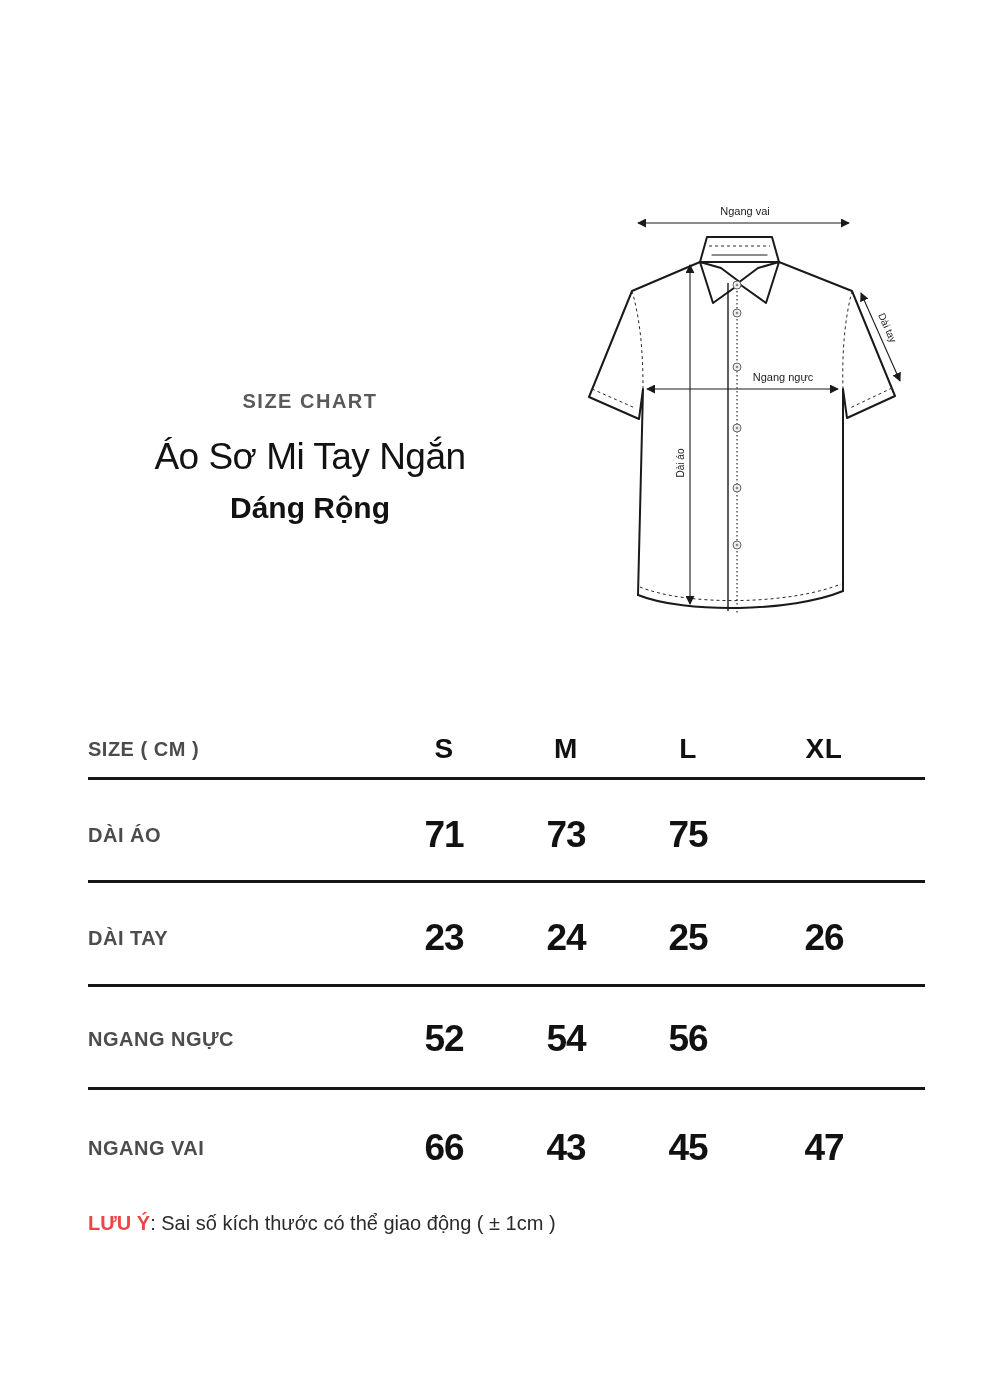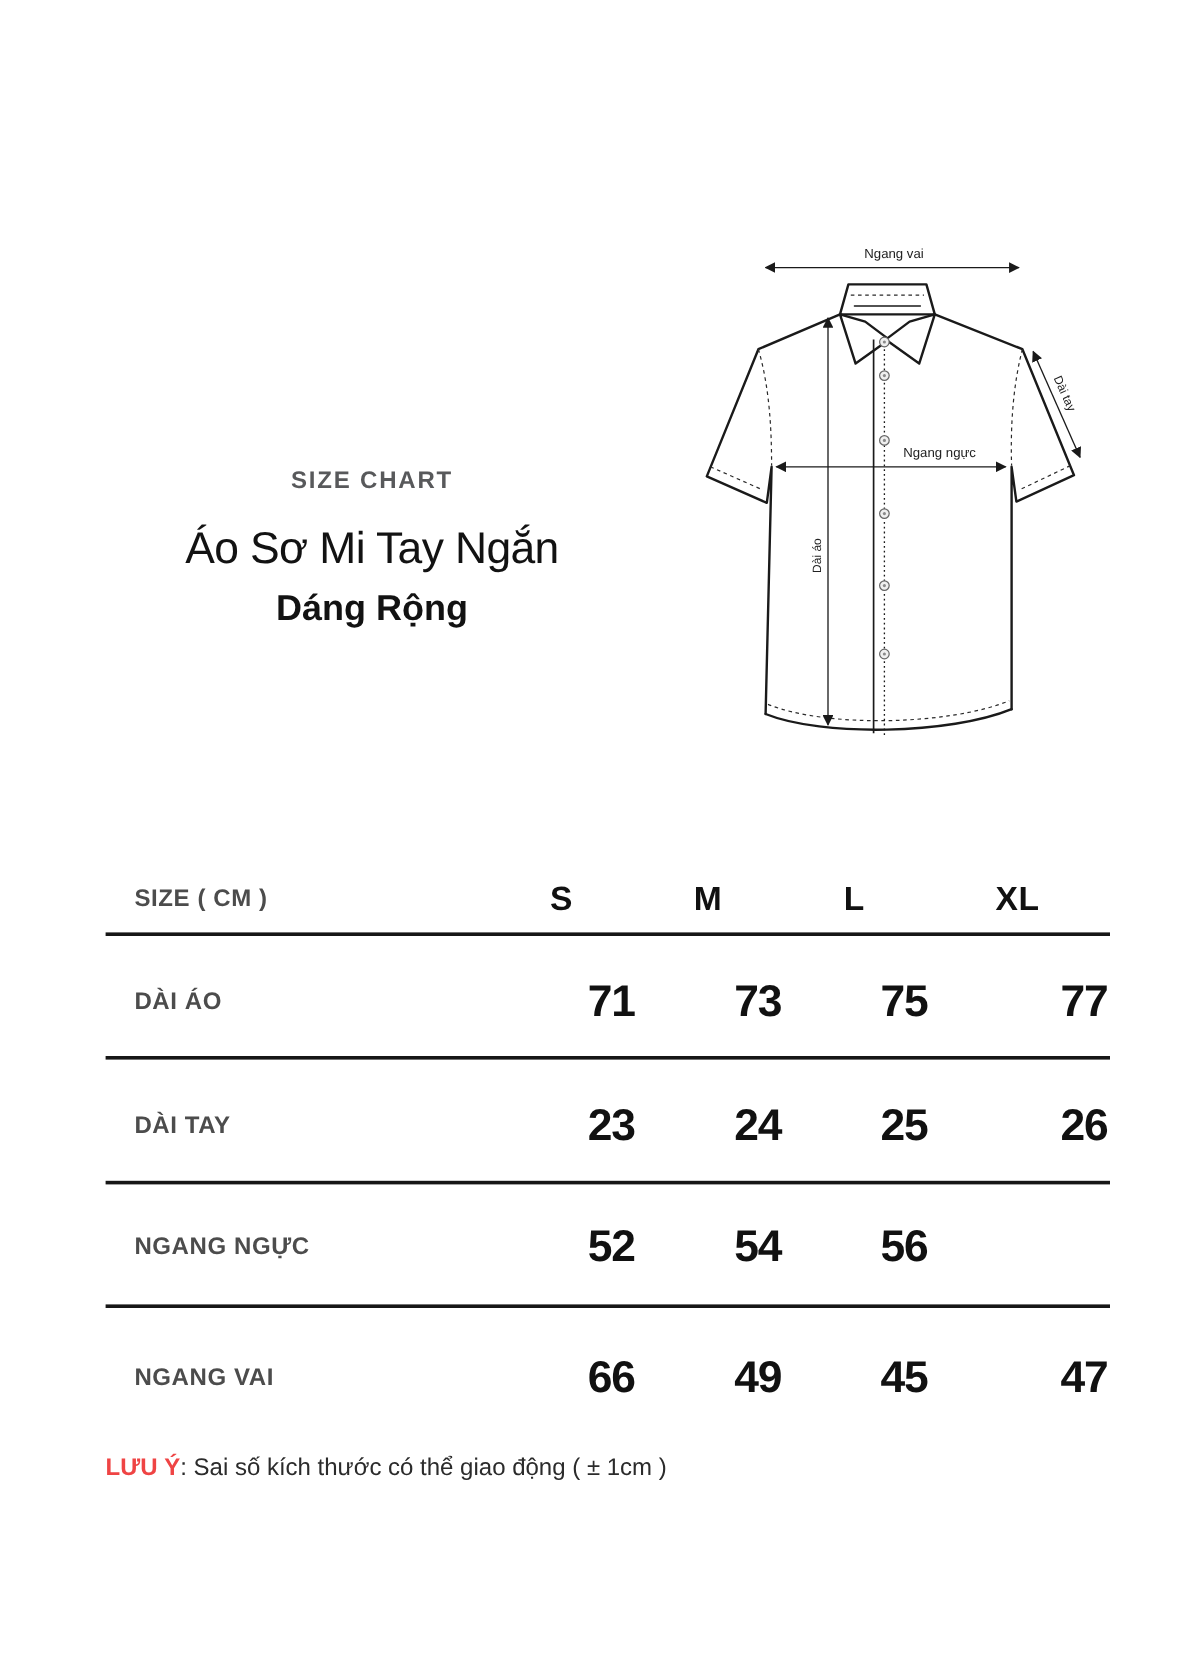--- a/index.html
+++ b/index.html
@@ -11,25 +11,25 @@
   .titles{position:absolute;left:60px;top:388px;width:500px;text-align:center;}
   .eyebrow{font-size:20px;font-weight:bold;letter-spacing:1.5px;color:#58595b;line-height:26px;}
   .title{margin-top:20px;font-size:37px;font-weight:normal;color:#121212;line-height:46px;letter-spacing:-0.5px;}
   .subtitle{margin-top:12px;font-size:30px;font-weight:bold;color:#121212;line-height:32px;}
   
   .shirt{position:absolute;left:570px;top:185px;}
   
   .rule{position:absolute;left:88px;width:837px;height:3px;background:#161616;}
   .t-row{
     position:absolute;left:88px;width:814px;height:54px;
-    display:grid;grid-template-columns:295px 122px 122px 122px 150px;align-items:center;margin-left:24px;
+    display:grid;grid-template-columns:295px 122px 122px 122px 150px;align-items:center;
   }
   .t-unit,.t-label{font-size:20px;font-weight:bold;color:#4c4c4c;letter-spacing:0.5px;text-align:left;}
   .t-size{font-size:28px;font-weight:bold;color:#111;text-align:center;letter-spacing:0.5px;}
-  .t-val{font-size:37px;font-weight:bold;color:#111;text-align:right;letter-spacing:-1px;}
+  .t-val{font-size:37px;font-weight:bold;color:#111;text-align:center;letter-spacing:-1px;}
   
   .note{position:absolute;left:88px;top:1210px;font-size:20px;color:#2b2b2b;line-height:26px;}
   .note b{color:#ef4444;}
 </style>
 </head>
 <body>
 
 <div class="page">
 
   <div class="titles">
@@ -113,21 +113,20 @@
       <div class="t-size">L</div>
       <div class="t-size">XL</div>
     </div>
     <div class="rule" style="top:777px;"></div>
 
     <div class="t-row" style="top:808px;">
       <div class="t-label">DÀI ÁO</div>
       <div class="t-val">71</div>
       <div class="t-val">73</div>
       <div class="t-val">75</div>
-      <div class="t-val">77</div>
     </div>
     <div class="rule" style="top:880px;"></div>
 
     <div class="t-row" style="top:911px;">
       <div class="t-label">DÀI TAY</div>
       <div class="t-val">23</div>
       <div class="t-val">24</div>
       <div class="t-val">25</div>
       <div class="t-val">26</div>
     </div>
@@ -137,21 +136,21 @@
       <div class="t-label">NGANG NGỰC</div>
       <div class="t-val">52</div>
       <div class="t-val">54</div>
       <div class="t-val">56</div>
     </div>
     <div class="rule" style="top:1087px;"></div>
 
     <div class="t-row" style="top:1121px;">
       <div class="t-label">NGANG VAI</div>
       <div class="t-val">66</div>
-      <div class="t-val">49</div>
+      <div class="t-val">43</div>
       <div class="t-val">45</div>
       <div class="t-val">47</div>
     </div>
   </div>
 
   <div class="note">
     <b>LƯU Ý</b><span>: Sai số kích thước có thể giao động ( ± 1cm )</span>
   </div>
 
 </div>

